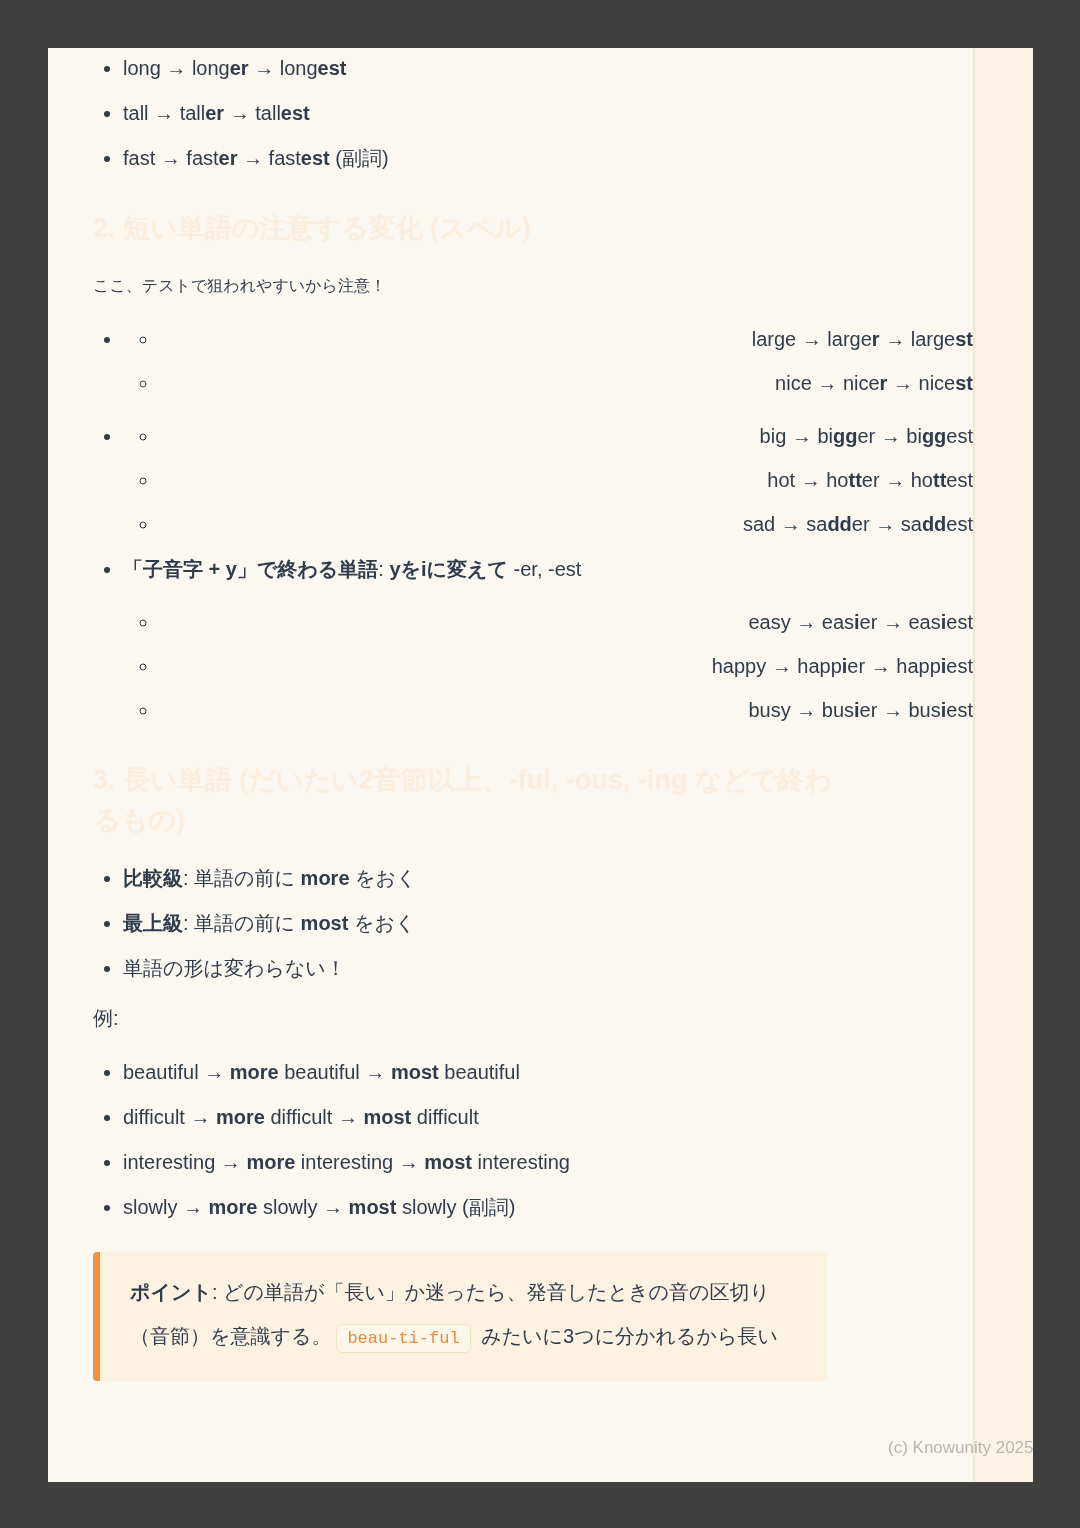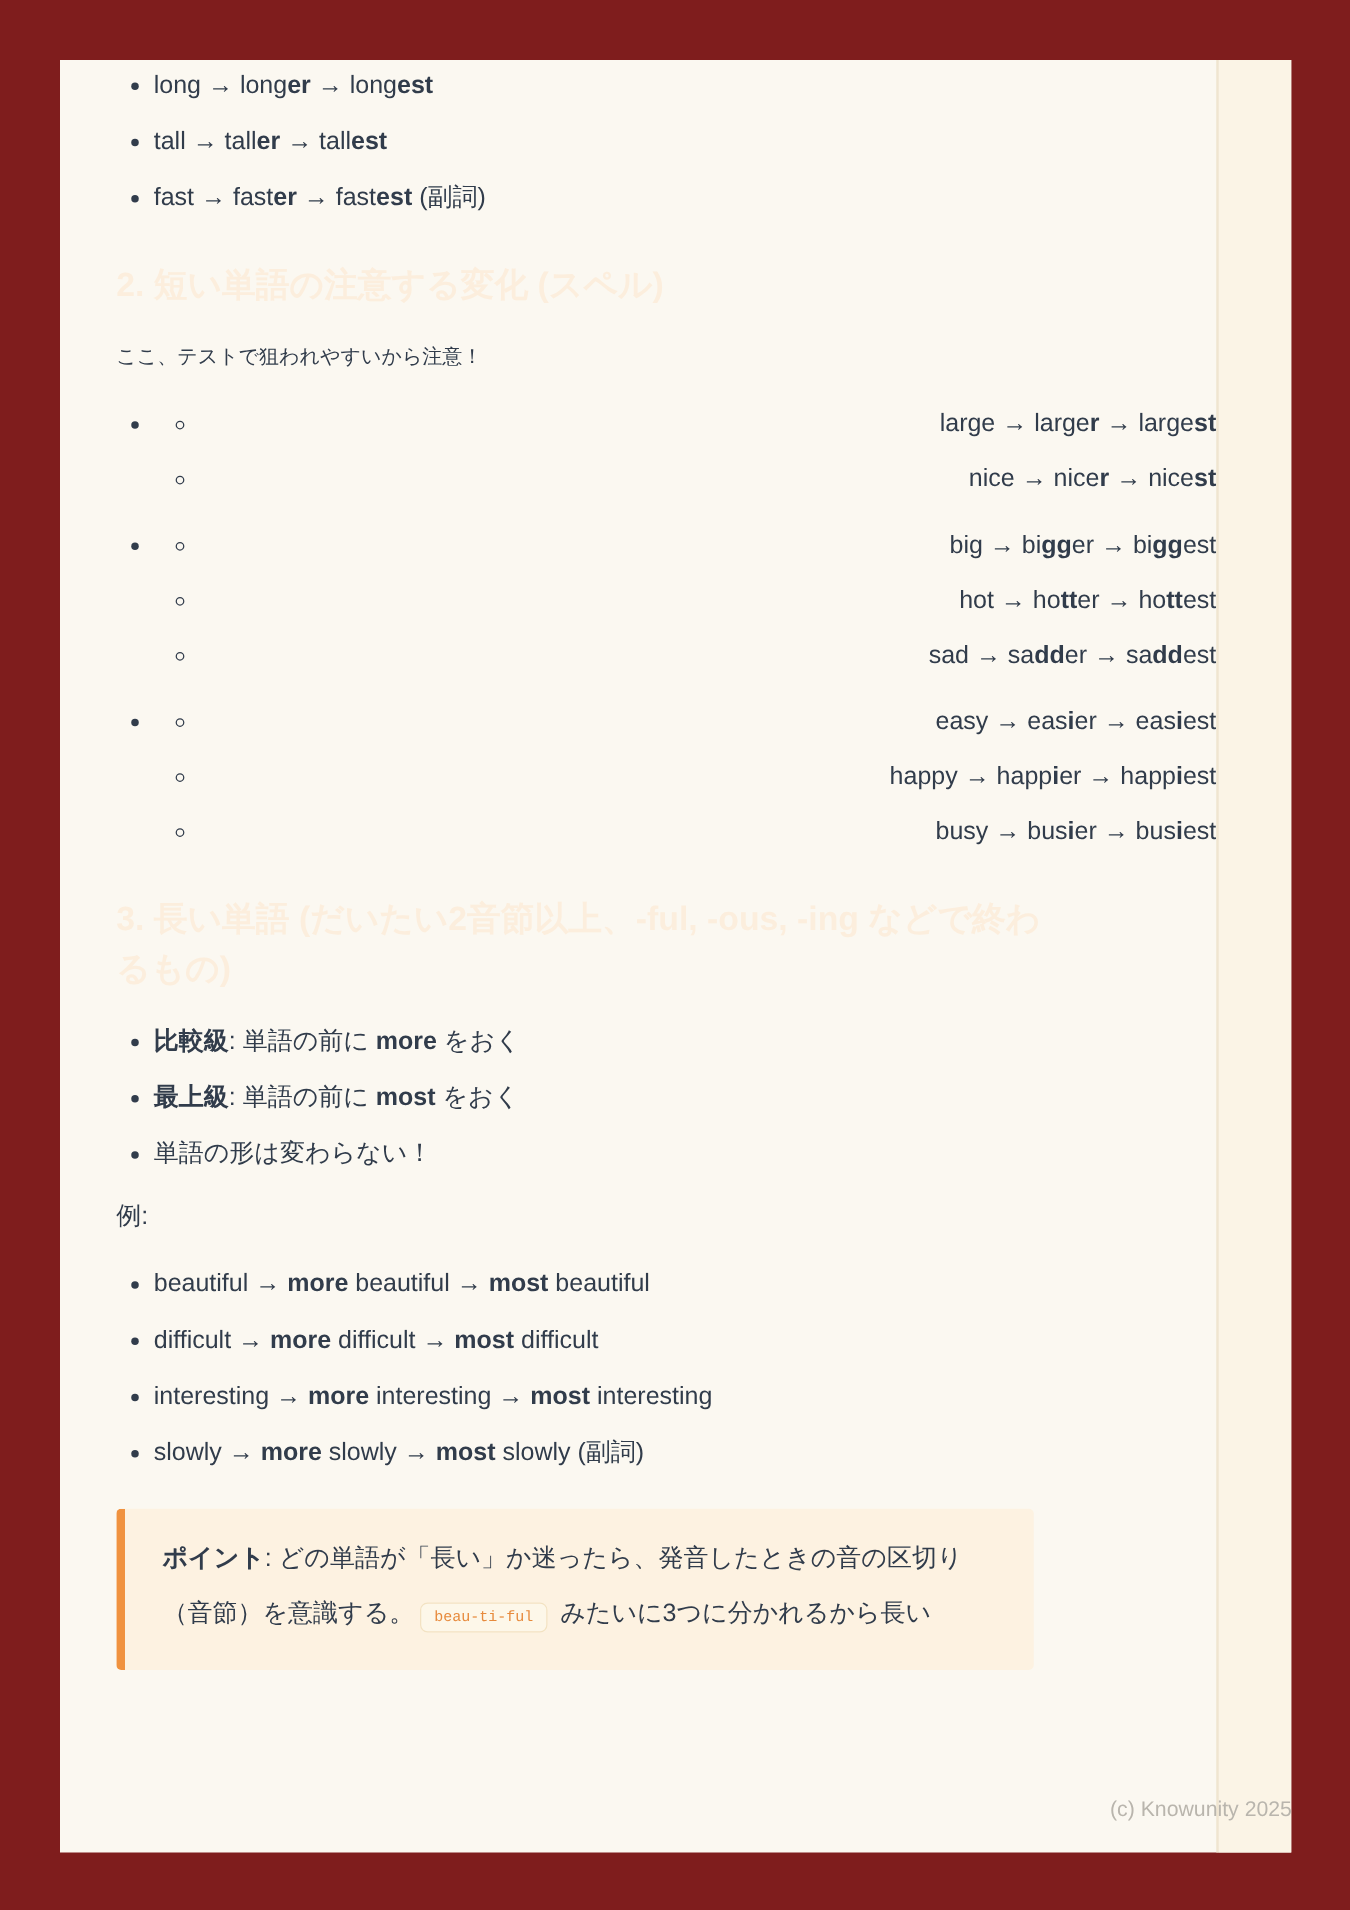--- a/index.html
+++ b/index.html
@@ -3,21 +3,21 @@
 <meta charset="utf-8">
 <style>
   * { box-sizing: border-box; }
   html, body { margin: 0; padding: 0; }
   body { font-family: "Liberation Sans", "DejaVu Sans", sans-serif; }
 
   .page {
     position: relative;
     width: 1080px;
     height: 1528px;
-    background: #7f1d1d;
+    background: #404040;
     overflow: hidden;
     color: #313c4b;
   }
   .card {
     position: absolute;
     left: 48px;
     top: 48px;
     width: 985px;
     height: 1434px;
     background: #fbf8f1;
@@ -99,21 +99,21 @@
     border-radius: 4px;
     padding: 18px 30px 20px 30px;
   }
   .callout p {
     margin: 0;
     font-size: 20px;
     line-height: 44px;
   }
   .code-chip {
     font-family: "Liberation Mono", "DejaVu Sans Mono", monospace;
-    font-size: 12px;
+    font-size: 17px;
     color: #e78a3c;
     background: #fdf7e9;
     border: 1px solid #f3e2c2;
     border-radius: 6px;
     padding: 4px 10px;
     margin: 0 5px;
     white-space: nowrap;
   }
   .watermark {
     position: absolute;
@@ -151,20 +151,21 @@
           </ul>
         </li>
         <li>
           <ul class="sub">
             <li><span>big → bi</span><span class="b">gg</span><span>er → bi</span><span class="b">gg</span><span>est</span></li>
             <li><span>hot → ho</span><span class="b">tt</span><span>er → ho</span><span class="b">tt</span><span>est</span></li>
             <li><span>sad → sa</span><span class="b">dd</span><span>er → sa</span><span class="b">dd</span><span>est</span></li>
           </ul>
         </li>
         <li>
+          <span><span class="b">「子音字 + y」で終わる単語</span><span>: </span><span class="b">yをiに変えて</span><span> -er, -est</span></span>
           <ul class="sub">
             <li><span>easy → eas</span><span class="b">i</span><span>er → eas</span><span class="b">i</span><span>est</span></li>
             <li><span>happy → happ</span><span class="b">i</span><span>er → happ</span><span class="b">i</span><span>est</span></li>
             <li><span>busy → bus</span><span class="b">i</span><span>er → bus</span><span class="b">i</span><span>est</span></li>
           </ul>
         </li>
       </ul>
 
       <h2 class="wide">3. 長い単語 (だいたい2音節以上、-ful, -ous, -ing などで終わるもの)</h2>
 

